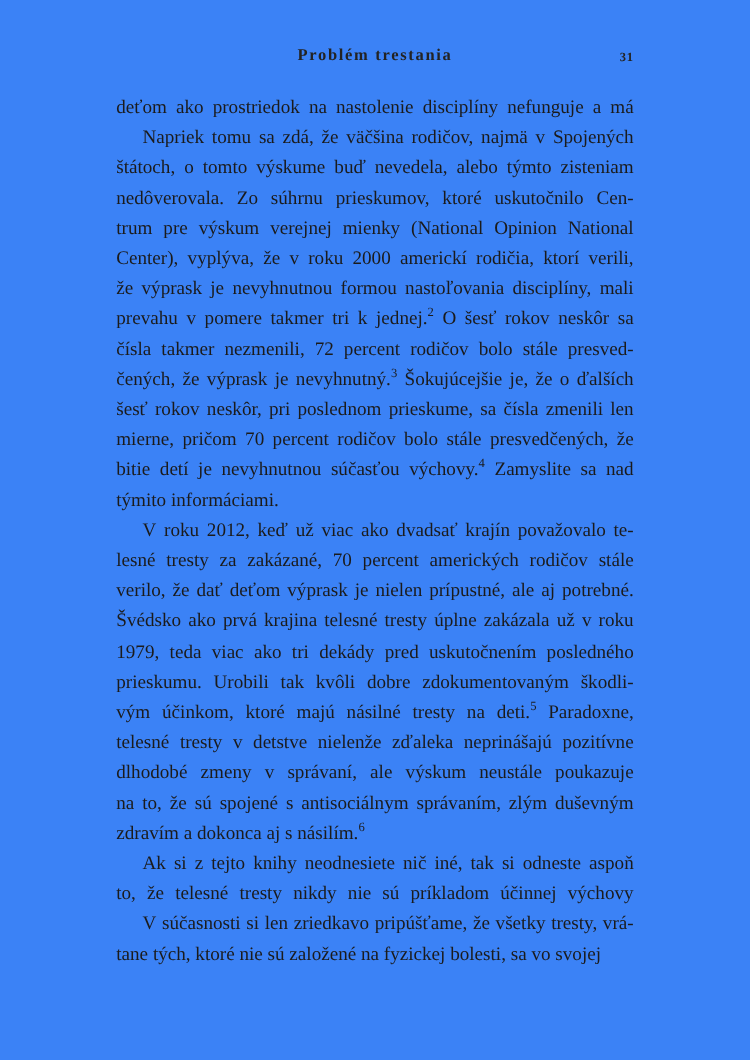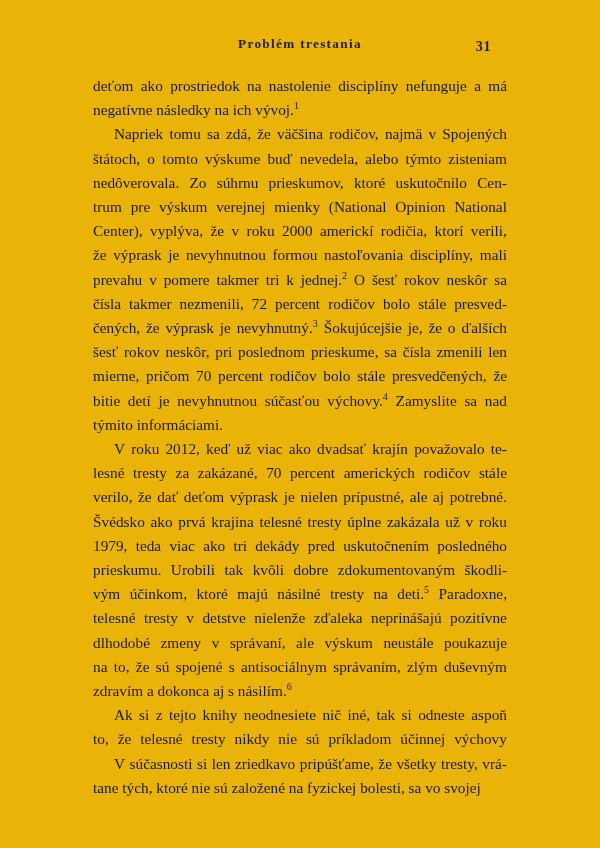--- a/index.html
+++ b/index.html
@@ -12,21 +12,21 @@
     background: #ffffff;
     font-family: "Liberation Serif", "DejaVu Serif", serif;
     color: #1b1b1b;
     overflow: hidden;
   }
 
   .page {
     position: relative;
     width: 600px;
     height: 848px;
-    background: #eab308;
+    background: #3b82f6;
     box-sizing: border-box;
   }
 
   
   .running-head {
     position: absolute;
     left: 93px;
     right: 93px;
     top: 36px;
     height: 22px;
@@ -37,23 +37,23 @@
   .running-head-title {
     font-family: "Liberation Serif", "DejaVu Serif", serif;
     font-size: 13.2px;
     font-weight: 700;
     letter-spacing: 1.35px;
     color: #232323;
     white-space: nowrap;
   }
   .folio {
     position: absolute;
-    right: 16px;
+    right: 0;
     top: 0;
-    font-size: 14px;
+    font-size: 10px;
     font-weight: 700;
     letter-spacing: 0.6px;
     color: #232323;
     line-height: 22px;
   }
 
   
   .textblock {
     position: absolute;
     left: 93px;
@@ -97,21 +97,20 @@
 <div class="page">
 
   <div class="running-head">
     <span class="running-head-title">Problém trestania</span>
     <span class="folio">31</span>
   </div>
 
   <div class="textblock" id="textblock">
       <div class="lines">
         <div class="line"><span class="w"><span>deťom</span></span><span class="w"><span>ako</span></span><span class="w"><span>prostriedok</span></span><span class="w"><span>na</span></span><span class="w"><span>nastolenie</span></span><span class="w"><span>disciplíny</span></span><span class="w"><span>nefunguje</span></span><span class="w"><span>a</span></span><span class="w"><span>má</span></span></div>
-        <div class="line last"><span>negatívne následky na ich vývoj.</span><sup class="fn">1</sup></div>
       </div>
       <div class="lines">
         <div class="line first-indent"><span class="w"><span>Napriek</span></span><span class="w"><span>tomu</span></span><span class="w"><span>sa</span></span><span class="w"><span>zdá,</span></span><span class="w"><span>že</span></span><span class="w"><span>väčšina</span></span><span class="w"><span>rodičov,</span></span><span class="w"><span>najmä</span></span><span class="w"><span>v</span></span><span class="w"><span>Spojených</span></span></div>
         <div class="line"><span class="w"><span>štátoch,</span></span><span class="w"><span>o</span></span><span class="w"><span>tomto</span></span><span class="w"><span>výskume</span></span><span class="w"><span>buď</span></span><span class="w"><span>nevedela,</span></span><span class="w"><span>alebo</span></span><span class="w"><span>týmto</span></span><span class="w"><span>zisteniam</span></span></div>
         <div class="line"><span class="w"><span>nedôverovala.</span></span><span class="w"><span>Zo</span></span><span class="w"><span>súhrnu</span></span><span class="w"><span>prieskumov,</span></span><span class="w"><span>ktoré</span></span><span class="w"><span>uskutočnilo</span></span><span class="w"><span>Cen-</span></span></div>
         <div class="line"><span class="w"><span>trum</span></span><span class="w"><span>pre</span></span><span class="w"><span>výskum</span></span><span class="w"><span>verejnej</span></span><span class="w"><span>mienky</span></span><span class="w"><span>(National</span></span><span class="w"><span>Opinion</span></span><span class="w"><span>National</span></span></div>
         <div class="line"><span class="w"><span>Center),</span></span><span class="w"><span>vyplýva,</span></span><span class="w"><span>že</span></span><span class="w"><span>v</span></span><span class="w"><span>roku</span></span><span class="w"><span>2000</span></span><span class="w"><span>americkí</span></span><span class="w"><span>rodičia,</span></span><span class="w"><span>ktorí</span></span><span class="w"><span>verili,</span></span></div>
         <div class="line"><span class="w"><span>že</span></span><span class="w"><span>výprask</span></span><span class="w"><span>je</span></span><span class="w"><span>nevyhnutnou</span></span><span class="w"><span>formou</span></span><span class="w"><span>nastoľovania</span></span><span class="w"><span>disciplíny,</span></span><span class="w"><span>mali</span></span></div>
         <div class="line"><span class="w"><span>prevahu</span></span><span class="w"><span>v</span></span><span class="w"><span>pomere</span></span><span class="w"><span>takmer</span></span><span class="w"><span>tri</span></span><span class="w"><span>k</span></span><span class="w"><span>jednej.</span><sup class="fn">2</sup></span><span class="w"><span>O</span></span><span class="w"><span>šesť</span></span><span class="w"><span>rokov</span></span><span class="w"><span>neskôr</span></span><span class="w"><span>sa</span></span></div>
         <div class="line"><span class="w"><span>čísla</span></span><span class="w"><span>takmer</span></span><span class="w"><span>nezmenili,</span></span><span class="w"><span>72</span></span><span class="w"><span>percent</span></span><span class="w"><span>rodičov</span></span><span class="w"><span>bolo</span></span><span class="w"><span>stále</span></span><span class="w"><span>presved-</span></span></div>

